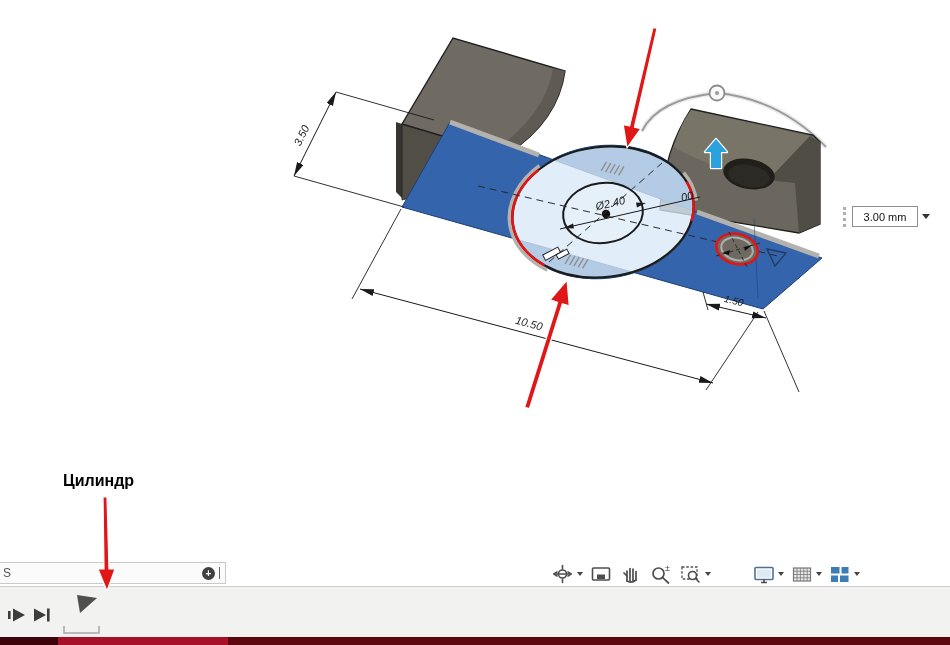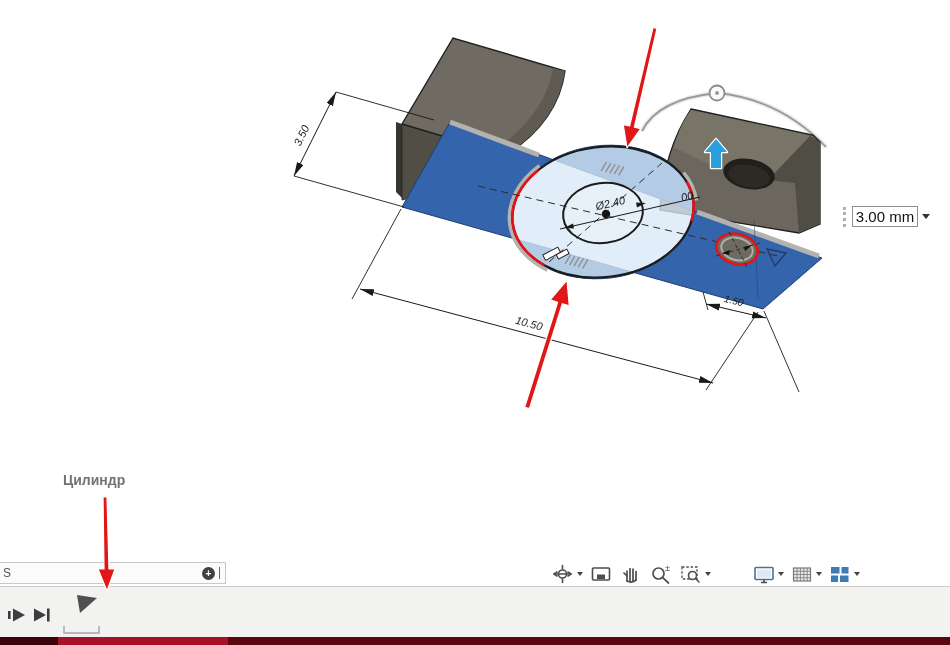--- a/index.html
+++ b/index.html
@@ -33,26 +33,26 @@
   .timeline{position:absolute;left:0;top:588px;width:950px;height:49px;z-index:3;}
   .tl-btn{position:absolute;background:none;border:none;padding:0;cursor:pointer;}
   .tl-overlay{position:absolute;left:0;top:0;}
 
   .progress{position:absolute;left:0;top:637px;width:950px;height:8px;background:#5c070e;z-index:4;cursor:pointer;}
   .progress .seg-dark{position:absolute;left:0;top:0;width:58px;height:8px;background:#3c040a;}
   .progress .seg-bright{position:absolute;left:58px;top:0;width:170px;height:8px;background:#a61127;}
 
   .dim-box{position:absolute;left:843px;top:206px;display:flex;align-items:center;z-index:3;}
   .drag-dots{width:0;height:20px;border-left:3px dotted #b0b0b0;margin-right:6px;cursor:grab;}
-  .dim-input{width:60px;height:19px;border:1px solid #8f8f8f;background:#fff;font-size:15px;
+  .dim-input{width:60px;height:19px;border:1px solid #8f8f8f;background:#fff;font-size:11px;
     font-family:"Liberation Sans",sans-serif;text-align:center;padding:0 2px;color:#111;}
   .dim-dd{width:16px;height:21px;background:none;border:none;display:flex;align-items:center;
     justify-content:center;cursor:pointer;}
 
-  .cyl-label{position:absolute;left:63px;top:472px;font-size:14px;font-weight:bold;color:#737373;z-index:5;
+  .cyl-label{position:absolute;left:63px;top:472px;font-size:16px;font-weight:bold;color:#000000;z-index:5;
     text-shadow:0 0 2px #fff,0 0 2px #fff,1px 1px 1px #fff;}
   .overlay{position:absolute;left:0;top:0;z-index:6;pointer-events:none;}
 </style>
 </head>
 <body>
 
 <div class="stage">
 
   <svg class="scene" width="950" height="645" viewBox="0 0 950 645">
     <defs>

